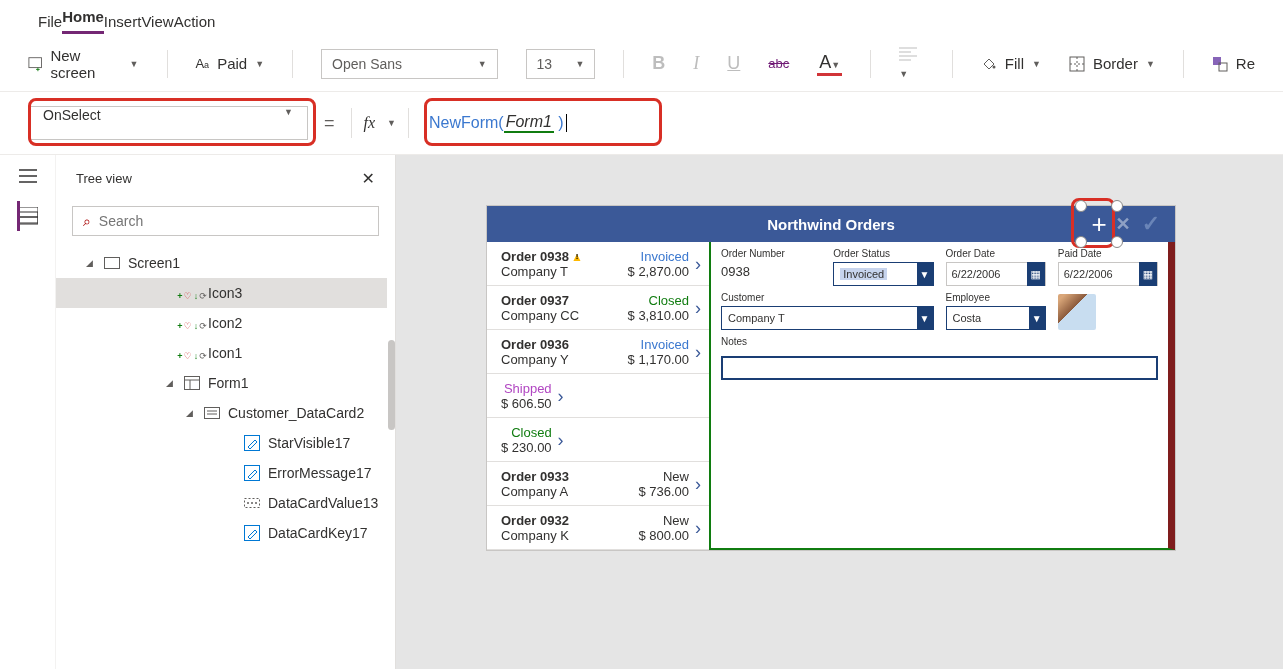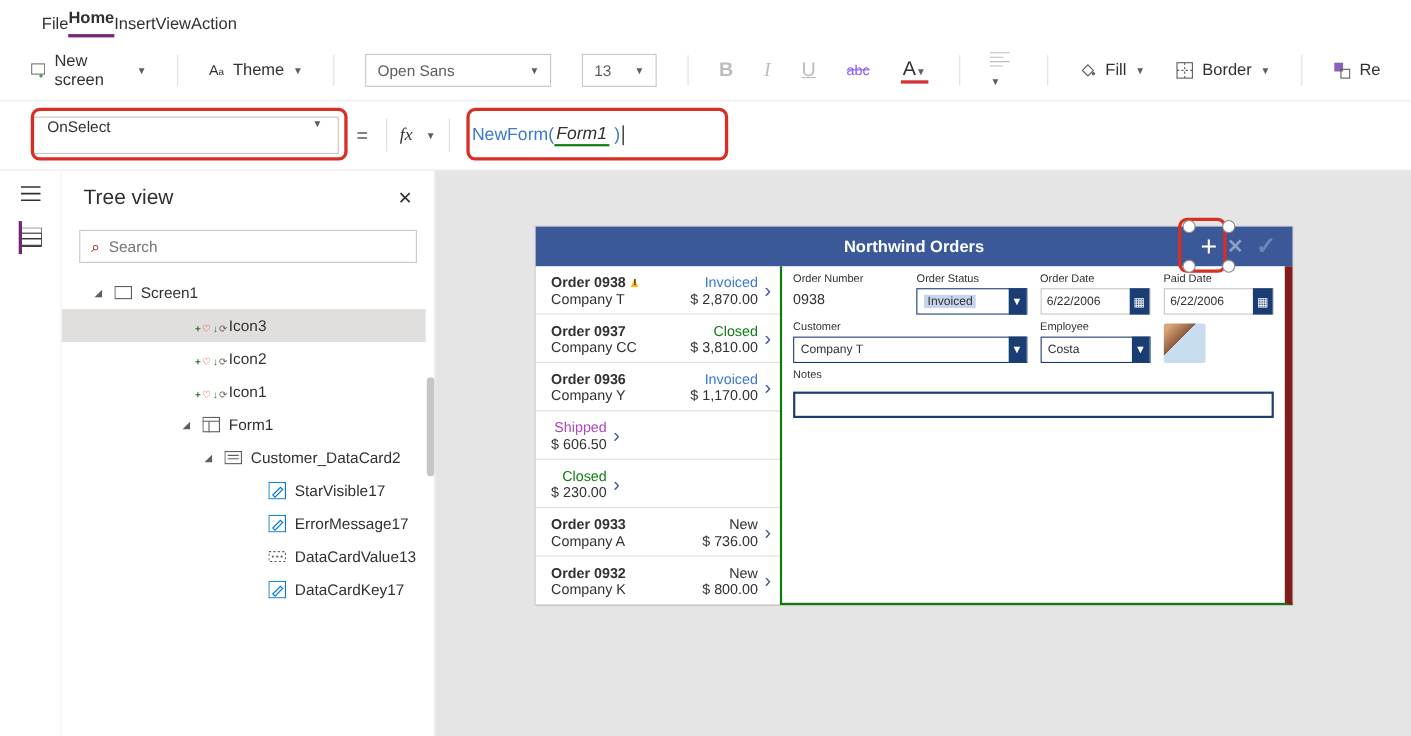--- a/index.html
+++ b/index.html
@@ -33,21 +33,21 @@
     
     .main { display: flex; height: calc(669px - 38px - 54px - 62px); }
     .left-col { width: 56px; display: flex; flex-direction: column; align-items: center; padding-top: 10px; gap: 18px; border-right: 1px solid #f3f2f1; }
     .left-icon { width: 22px; height: 22px; display: flex; align-items: center; justify-content: center; cursor: pointer; }
     .left-icon.active::before { content: ""; position: absolute; left: 0; width: 3px; height: 30px; background: #742774; }
     .left-icon.active { position: relative; }
 
     
     .tree-panel { width: 340px; border-right: 1px solid #e1dfdd; display: flex; flex-direction: column; position: relative; }
     .tree-header { display: flex; justify-content: space-between; align-items: center; padding: 14px 20px; }
-    .tree-title { font-size: 19px; }
+    .tree-title { font-size: 13px; }
     .tree-search { margin: 4px 16px 12px; border: 1px solid #c8c6c4; height: 30px; display: flex; align-items: center; padding: 0 10px; gap: 8px; color: #a80000; }
     .tree-search input { border: none; outline: none; flex: 1; font-size: 14px; }
     .tree-body { overflow-y: auto; flex: 1; position: relative; padding-right: 8px; }
     .tree-item { display: flex; align-items: center; gap: 8px; padding: 7px 0 7px 18px; cursor: pointer; font-size: 14px; }
     .tree-item.indent-1 { padding-left: 30px; }
     .tree-item.indent-2 { padding-left: 110px; }
     .tree-item.indent-3 { padding-left: 130px; }
     .tree-item.indent-4 { padding-left: 170px; }
     .tree-item.selected { background: #e1dfdd; }
     .tree-arrow { font-size: 9px; width: 10px; color: #605e5c; cursor: pointer; }
@@ -121,37 +121,37 @@
         <rect x="1" y="1" width="14" height="11" fill="none" stroke="#605e5c"></rect>
         <line x1="11" y1="12" x2="11" y2="16" stroke="#107c10"></line>
         <line x1="9" y1="14" x2="13" y2="14" stroke="#107c10"></line>
       </svg>
     <span>New screen</span>
     <span class="chev-down-small">▼</span>
   </div>
   <span class="ribbon-sep"></span>
   <div class="ribbon-btn">
     <span style="font-size:13px;">A<span style="font-size:9px;">a</span></span>
-    <span>Theme</span>
+    <span>Paid</span>
     <span class="chev-down-small">▼</span>
   </div>
   <span class="ribbon-sep"></span>
   <div class="ribbon-dropdown ribbon-font">
     <span>Open Sans</span>
     <span class="chev-down-small">▼</span>
   </div>
   <div class="ribbon-dropdown ribbon-size">
     <span>13</span>
     <span class="chev-down-small">▼</span>
   </div>
   <span class="ribbon-sep"></span>
   <span style="font-weight:700;color:#bdbdbd;font-size:18px;">B</span>
   <span style="font-style:italic;color:#bdbdbd;font-size:18px;font-family:serif;">I</span>
   <span style="text-decoration:underline;color:#bdbdbd;font-size:18px;">U</span>
-  <span style="text-decoration:line-through;color:#8b5cf6;font-size:13px;">abc</span>
+  <span style="text-decoration:line-through;color:#701a75;font-size:13px;">abc</span>
   <span style="border-bottom:3px solid #d13438;font-size:18px;padding:0 2px;">A<span class="chev-down-small">▼</span></span>
   <span class="ribbon-sep"></span>
   <span style="color:#bdbdbd;"><svg width="18" height="14" viewBox="0 0 18 14">
         <line x1="0" y1="1" x2="18" y2="1" stroke="#bdbdbd"></line>
         <line x1="0" y1="5" x2="12" y2="5" stroke="#bdbdbd"></line>
         <line x1="0" y1="9" x2="18" y2="9" stroke="#bdbdbd"></line>
         <line x1="0" y1="13" x2="12" y2="13" stroke="#bdbdbd"></line>
       </svg><span class="chev-down-small">▼</span></span>
   <span class="ribbon-sep"></span>
   <div class="ribbon-btn">

